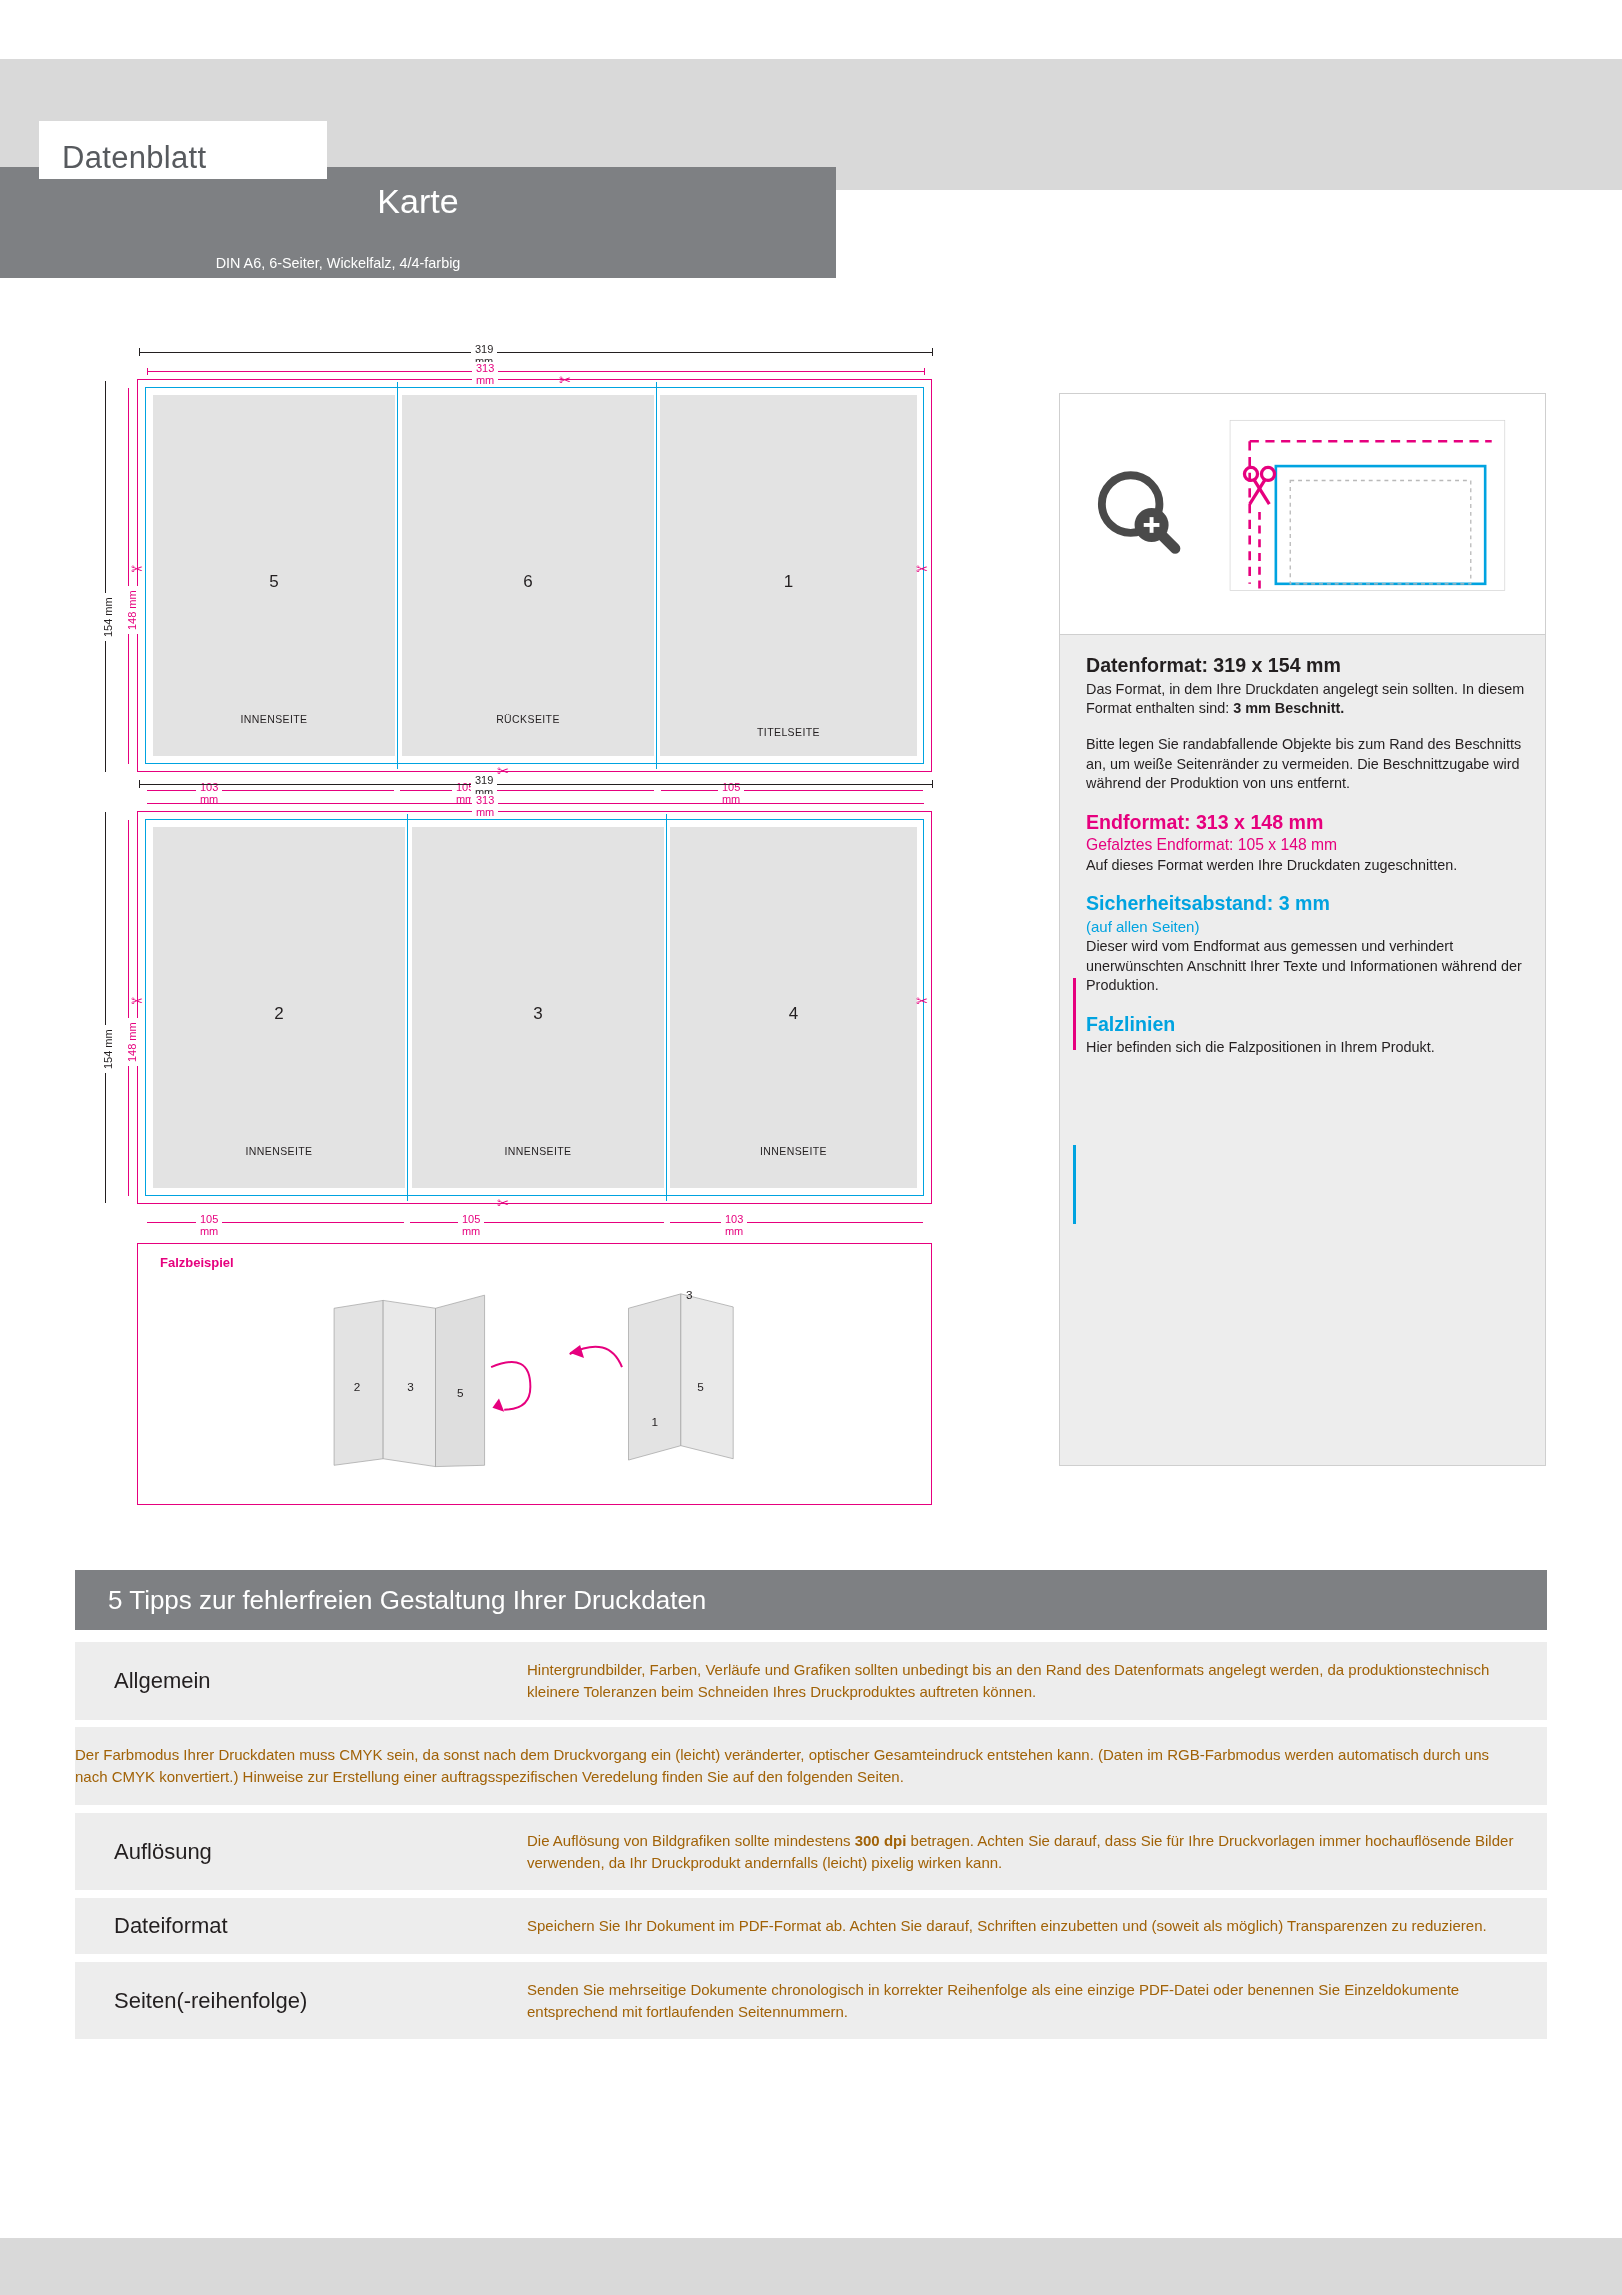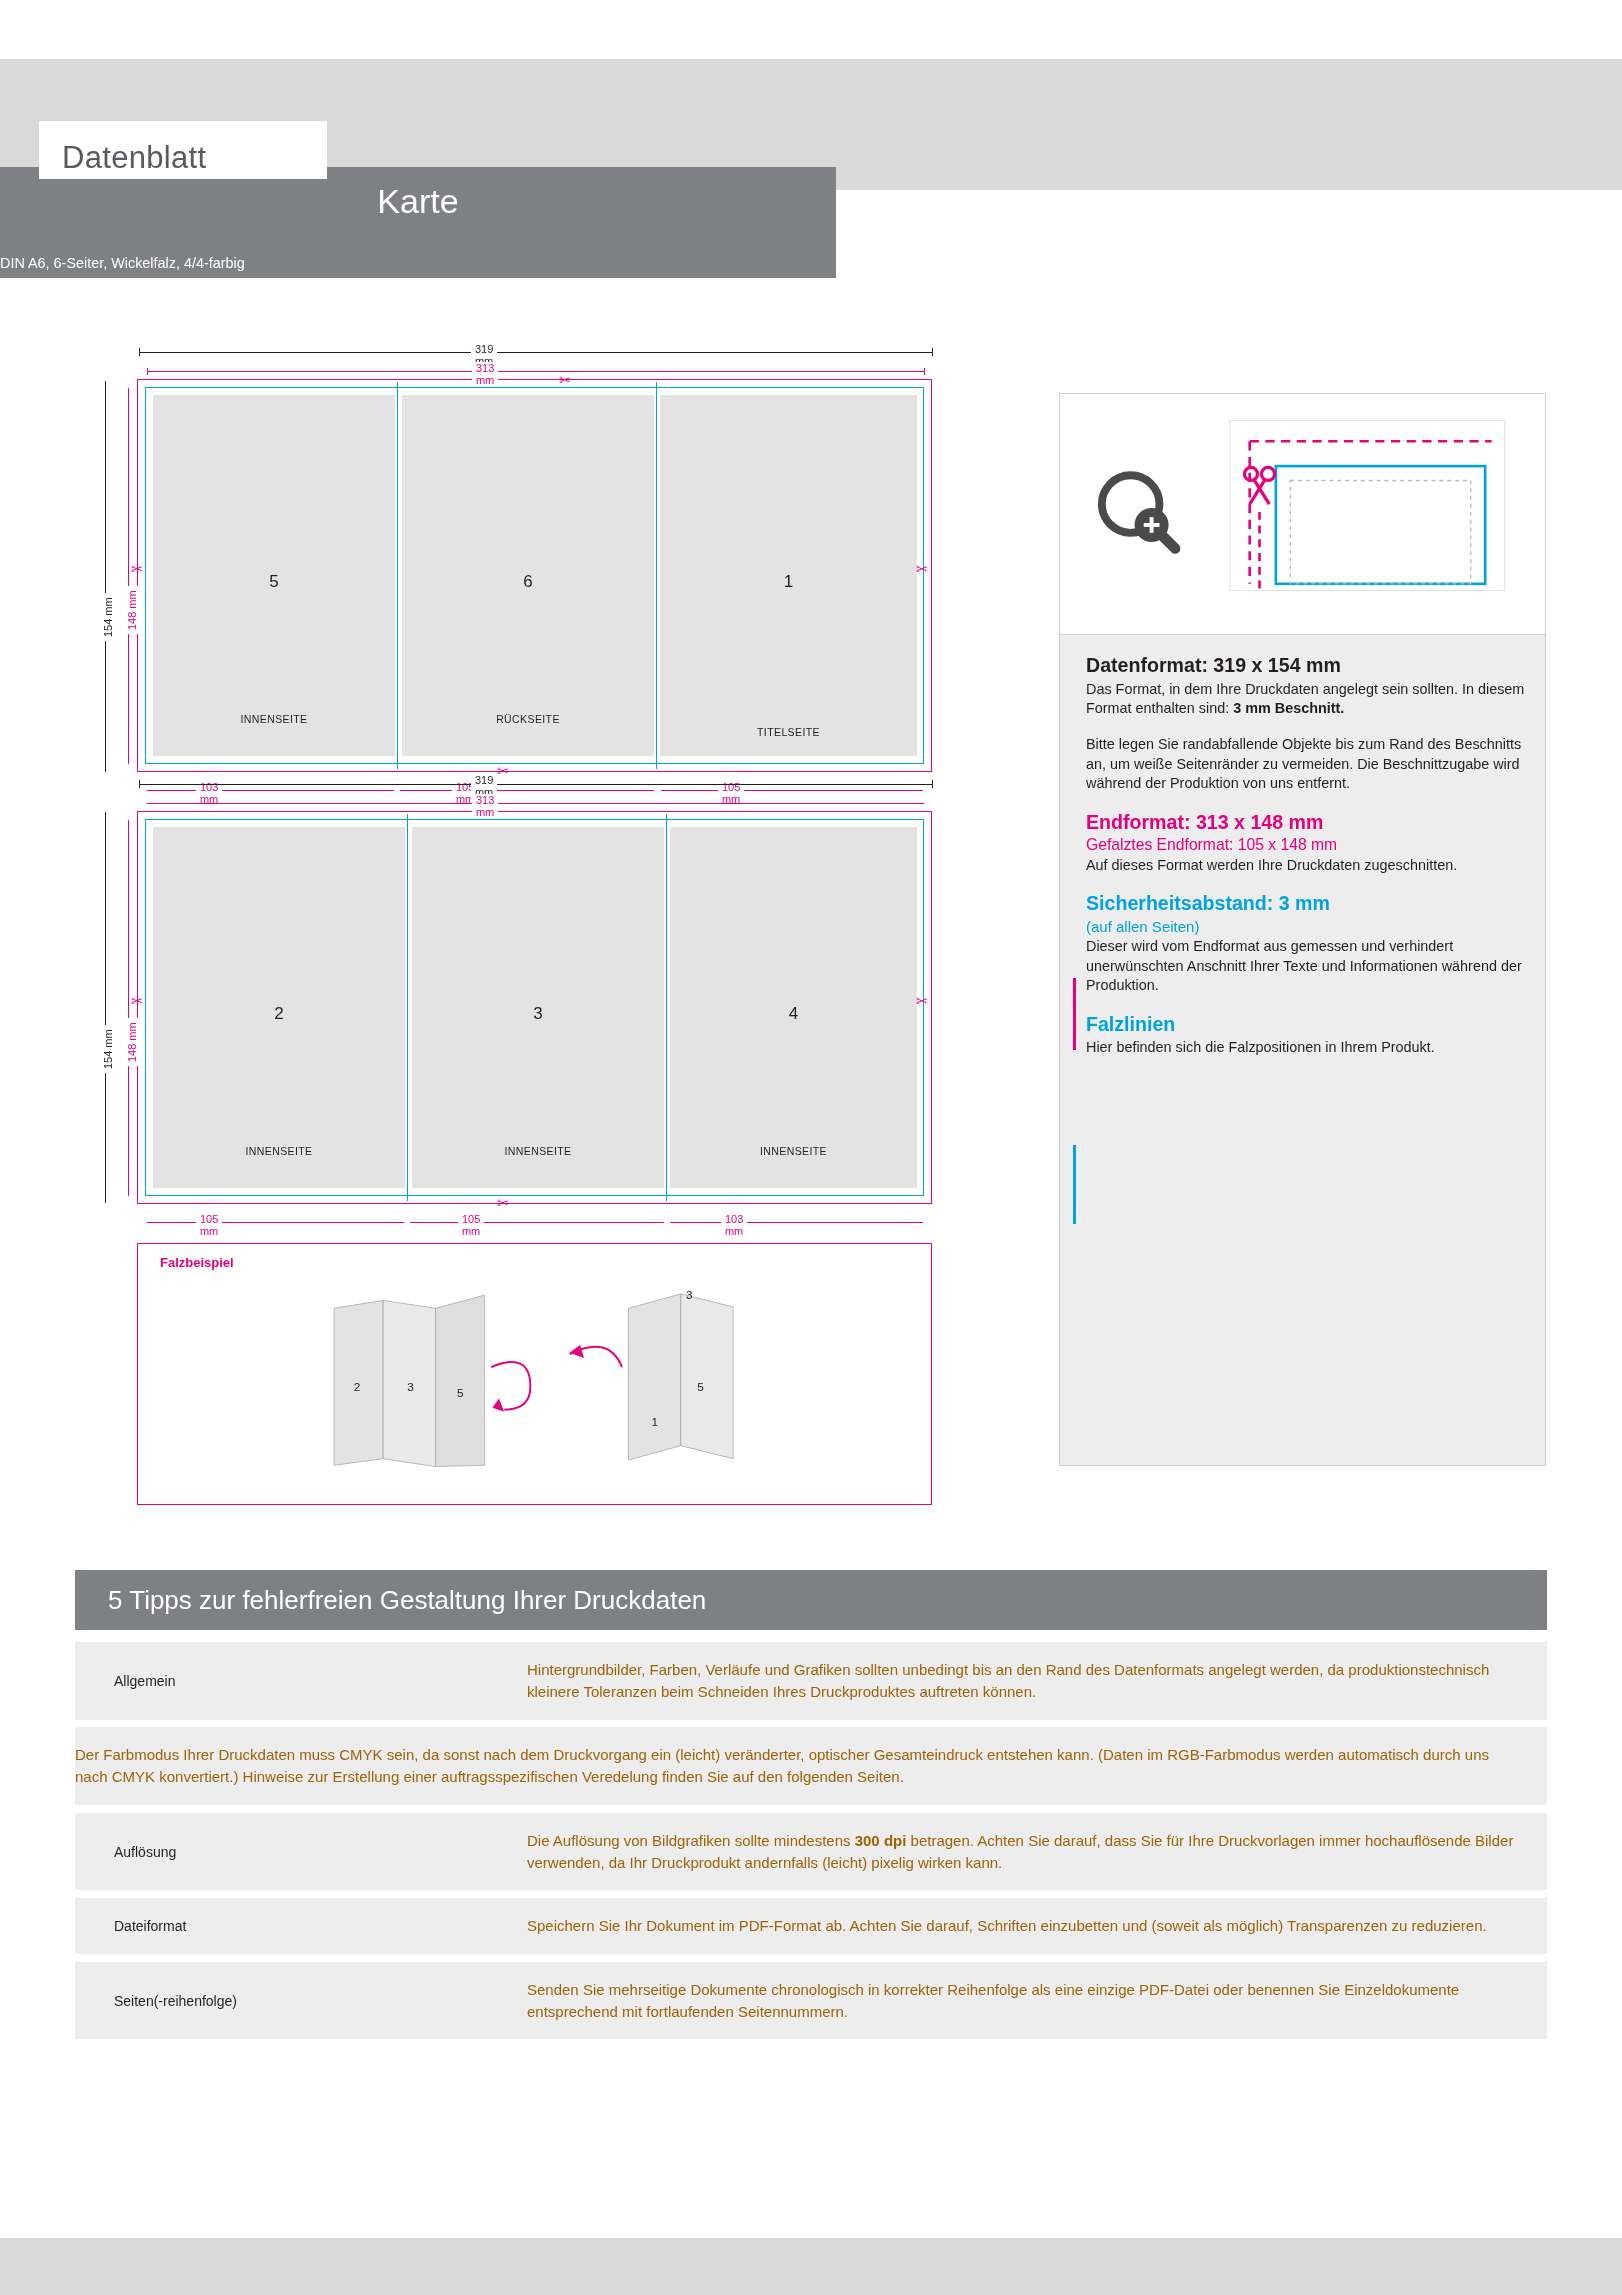--- a/index.html
+++ b/index.html
@@ -29,21 +29,21 @@
   .header-title {
     position:absolute; left:62px; top:140px;
     font-size:31px; color:#575a5e; letter-spacing:0.3px;
   }
   .header-product {
     position:absolute; left:0; top:182px; width:836px;
     text-align:center; color:#ffffff; font-size:34px;
   }
   .header-sub {
     position:absolute; left:0; top:255px; width:676px;
-    text-align:left; color:#ffffff; font-size:14.4px;
+    text-align:center; color:#ffffff; font-size:14.4px;
   }
 
   
   .diagram { position:absolute; left:0; top:340px; width:968px; height:1178px; }
 
   .sheet { position:absolute; }
   .sheet .bleed {
     position:absolute; border:1.3px solid #e6007e; box-sizing:border-box;
   }
   .sheet .trim {
@@ -121,21 +121,21 @@
 
   
   .tips-header {
     position:absolute; left:75px; top:1570px; width:1472px; height:60px;
     background:#7e8083; color:#ffffff;
     font-size:26px; line-height:60px; padding-left:33px; box-sizing:border-box;
   }
   .tips-table { position:absolute; left:75px; top:1642px; width:1472px; }
   .tip-row { position:relative; width:1472px; background:#ededed; margin-bottom:7.9px; display:flex; }
   .tip-label {
-    width:452px; flex:none; font-size:14px; color:#231f20;
+    width:452px; flex:none; font-size:22px; color:#231f20;
     display:flex; align-items:center; padding-left:39px; box-sizing:border-box;
   }
   .tip-text {
     flex:1; font-size:15px; line-height:1.45; color:#a16207;
     padding:17px 22px 17px 0; box-sizing:border-box;
   }
   .footer-band {
     position:absolute; left:0; top:2238px; width:1623px; height:58px; background:#d9d9d9;
   }
 </style>

